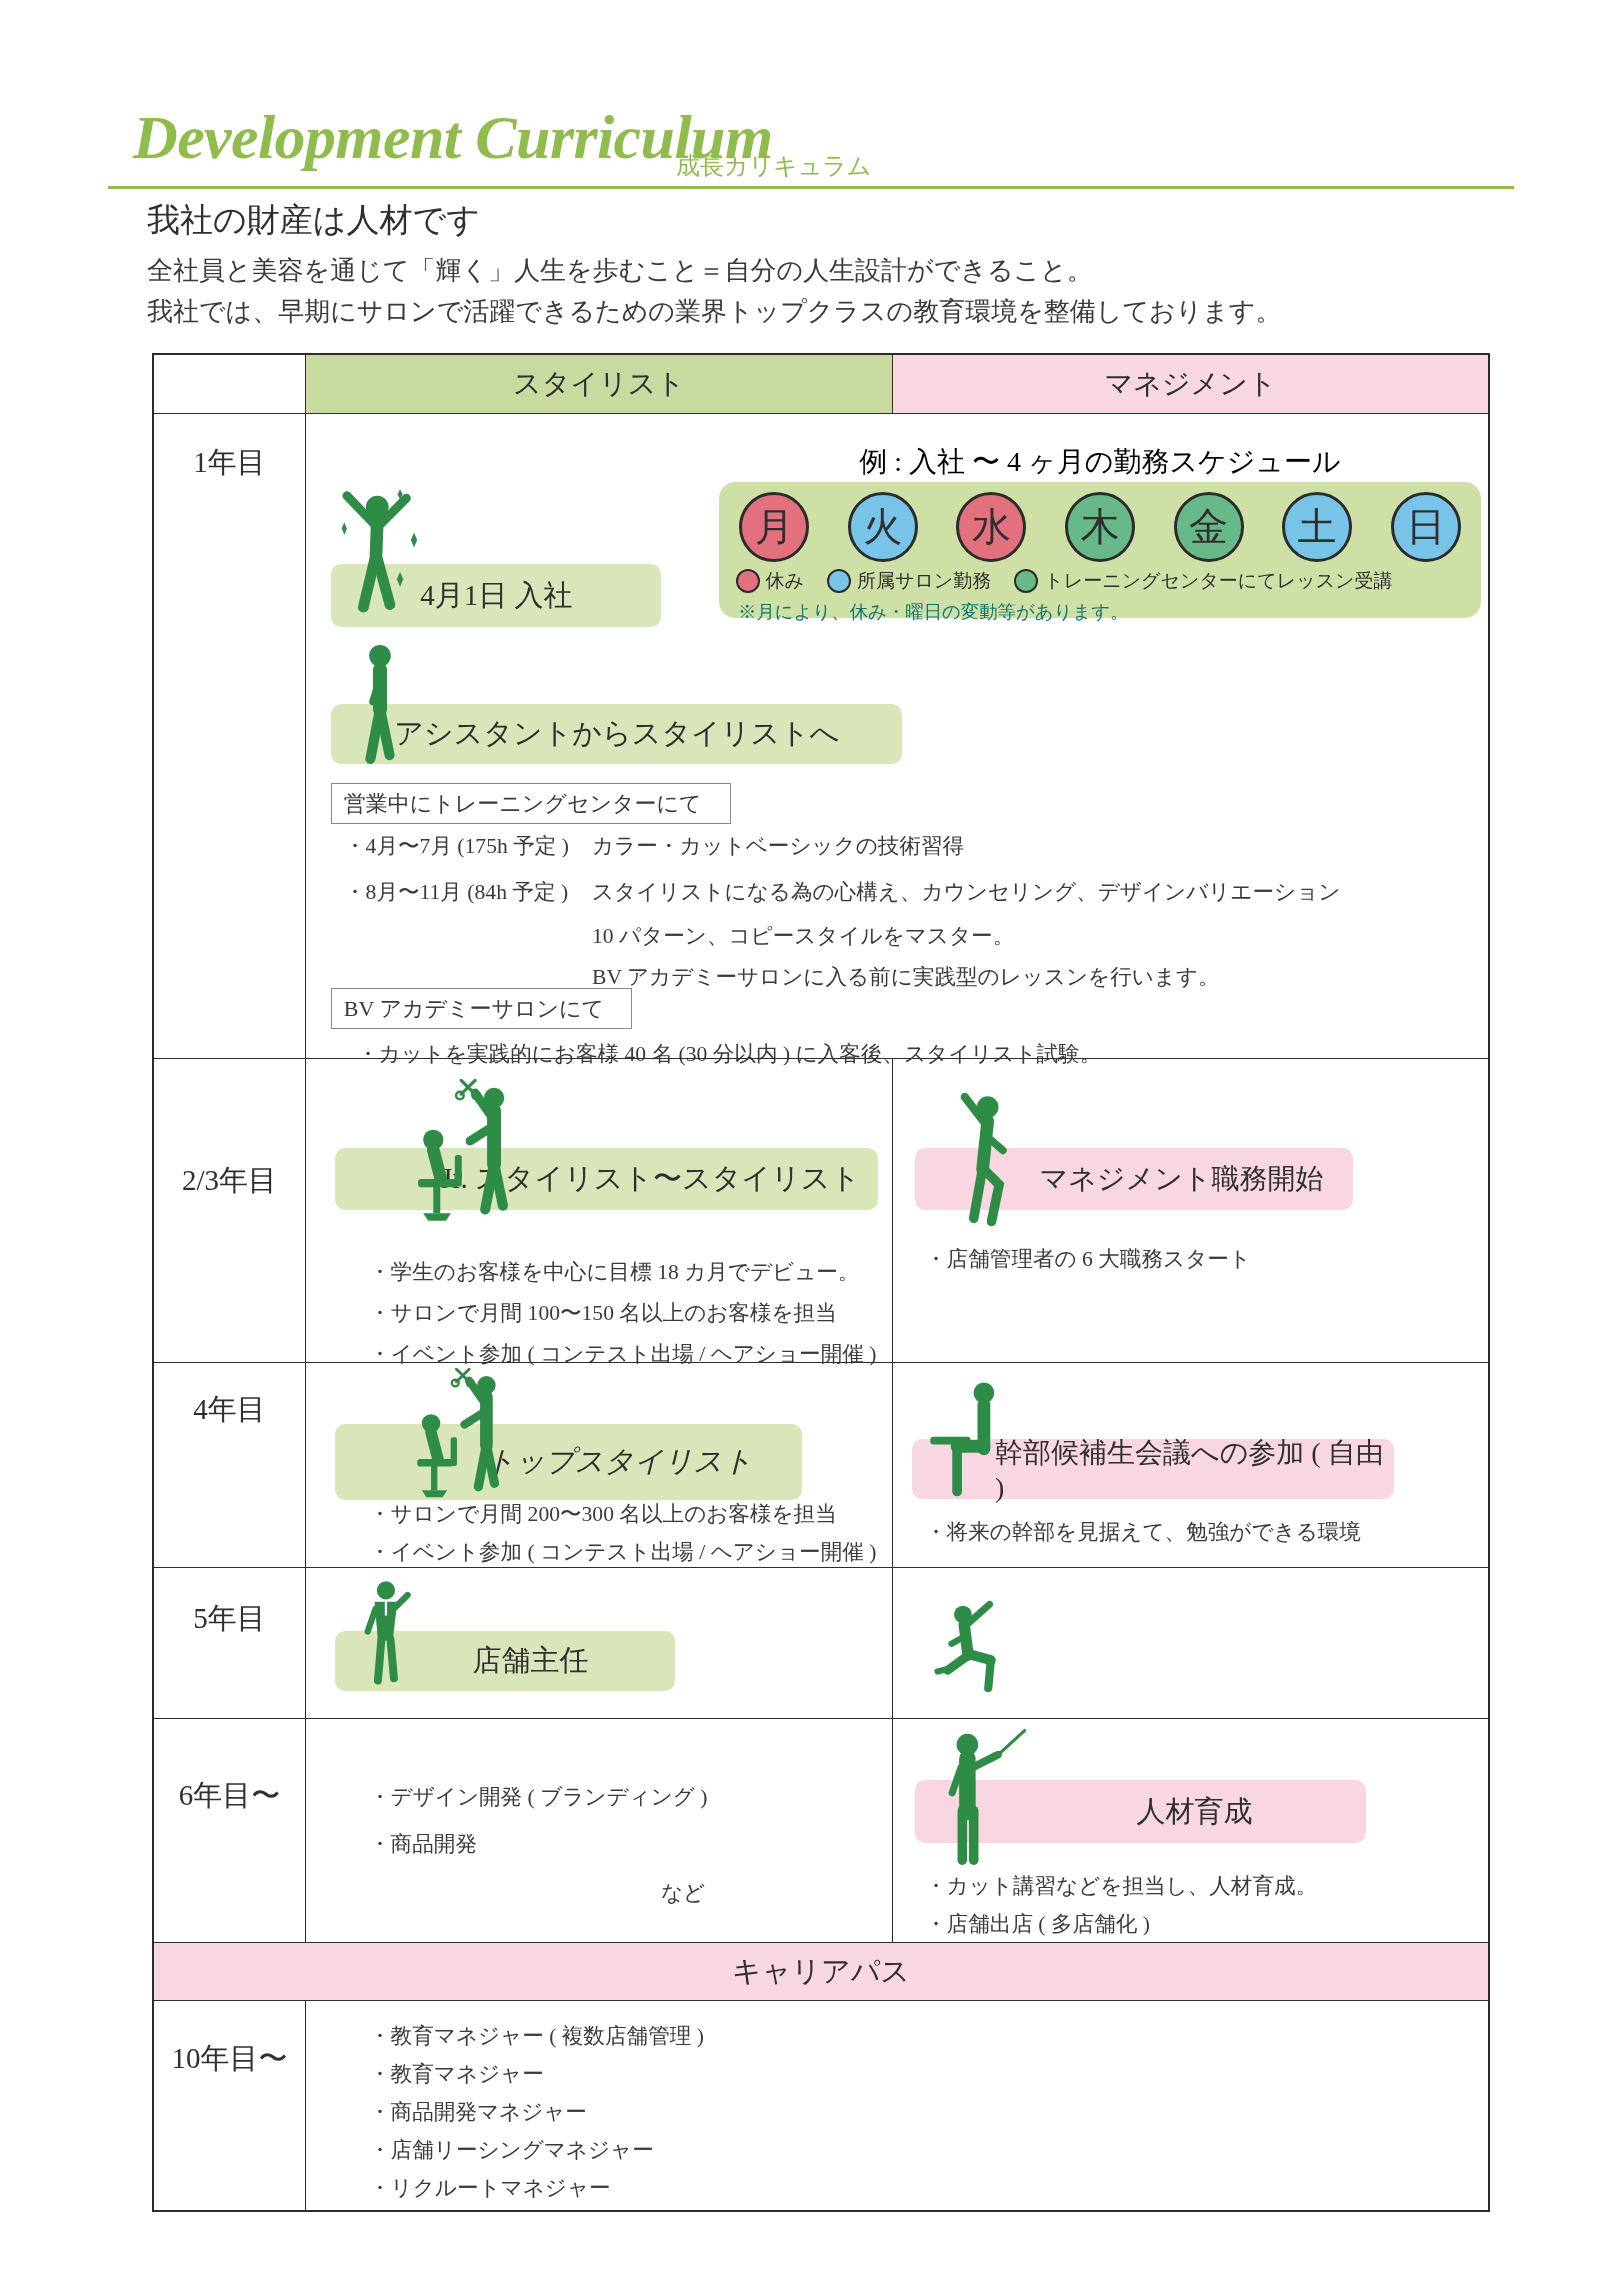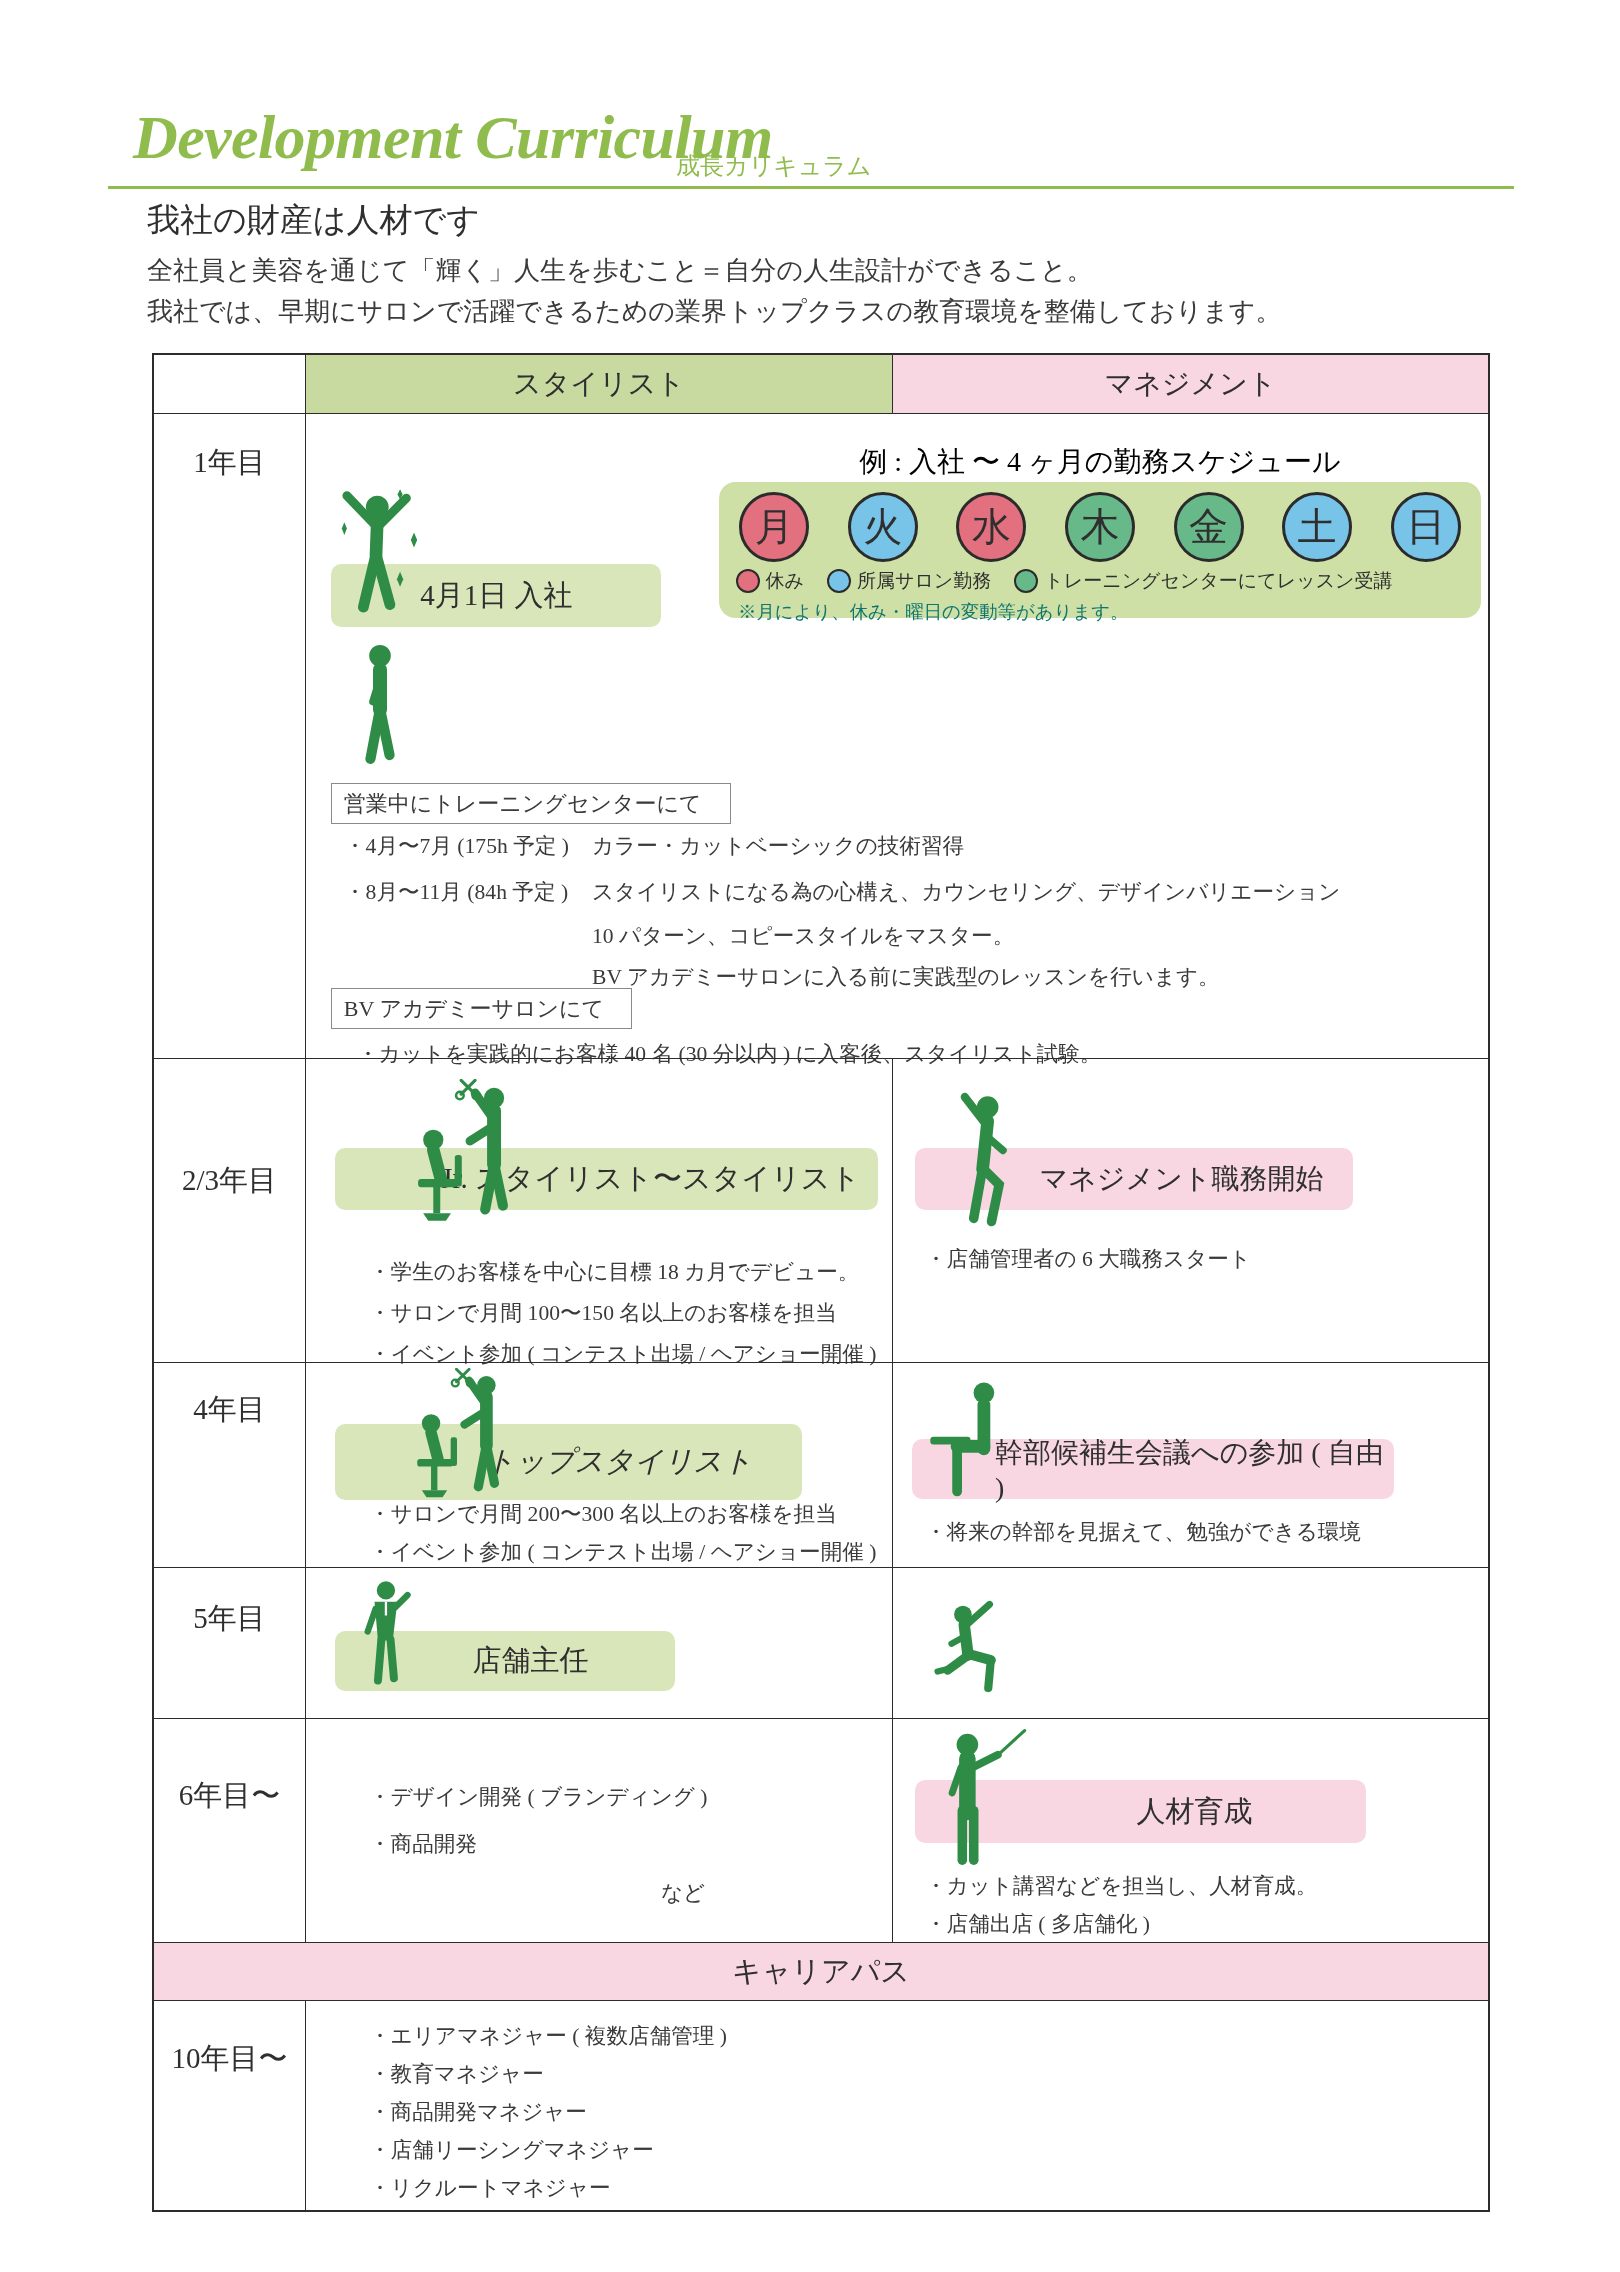--- a/index.html
+++ b/index.html
@@ -144,20 +144,21 @@
           <svg viewBox="0 0 110 190">
             <g stroke="#2e8c47" fill="none" stroke-linecap="round">
               <line x1="55" y1="42" x2="55" y2="105" stroke-width="22"></line>
               <line x1="55" y1="103" x2="40" y2="182" stroke-width="16"></line>
               <line x1="55" y1="103" x2="70" y2="176" stroke-width="16"></line>
               <line x1="55" y1="56" x2="44" y2="92" stroke-width="12"></line>
             </g>
             <circle cx="55" cy="20" r="17" fill="#2e8c47"></circle>
           </svg>
         </div>
+        <div class="label-box lb-green" style="left:25.4px;top:290px;width:571px;height:60px;">アシスタントからスタイリストへ</div>
 
         <div class="outline-box" style="left:25.4px;top:369px;width:375px;">営業中にトレーニングセンターにて</div>
 
         <div class="tline" style="left:38px;top:417px;">
           <span class="term">・4月〜7月 (175h 予定 )</span><span>カラー・カットベーシックの技術習得</span>
         </div>
         <div class="tline" style="left:38px;top:463px;">
           <span class="term">・8月〜11月 (84h 予定 )</span><span>スタイリストになる為の心構え、カウンセリング、デザインバリエーション</span>
         </div>
         <div class="tline" style="left:286px;top:507px;">10 パターン、コピースタイルをマスター。</div>
@@ -364,21 +365,21 @@
     <div class="trow r-band">
       <span>キャリアパス</span>
     </div>
 
     <div class="trow cols2 r-y10">
       <div class="cell br">
         <div class="year" style="padding-top:38px;">10年目〜</div>
       </div>
       <div class="cell">
         <div class="bullets" style="left:63px;top:20.3px;">
-          <div style="height:38px;">・エリアマネジャー ( 複数店舗管理 )</div>
+          <div style="height:38px;">・教育マネジャー ( 複数店舗管理 )</div>
           <div style="height:38px;">・教育マネジャー</div>
           <div style="height:38px;">・商品開発マネジャー</div>
           <div style="height:38px;">・店舗リーシングマネジャー</div>
           <div style="height:38px;">・リクルートマネジャー</div>
         </div>
       </div>
     </div>
 
   </div>
 </div>

